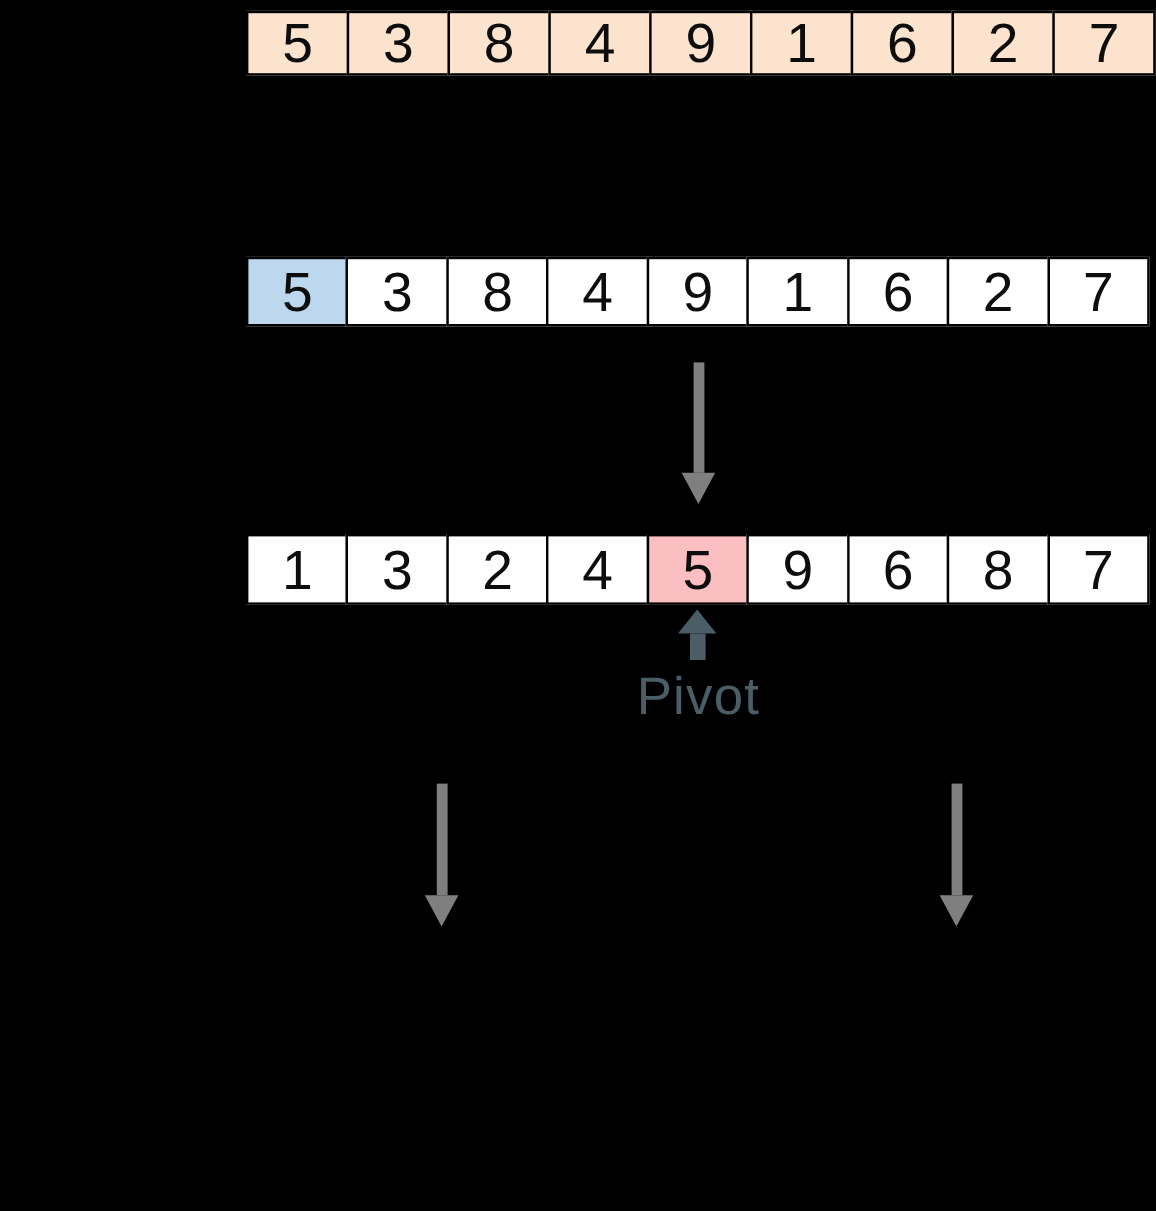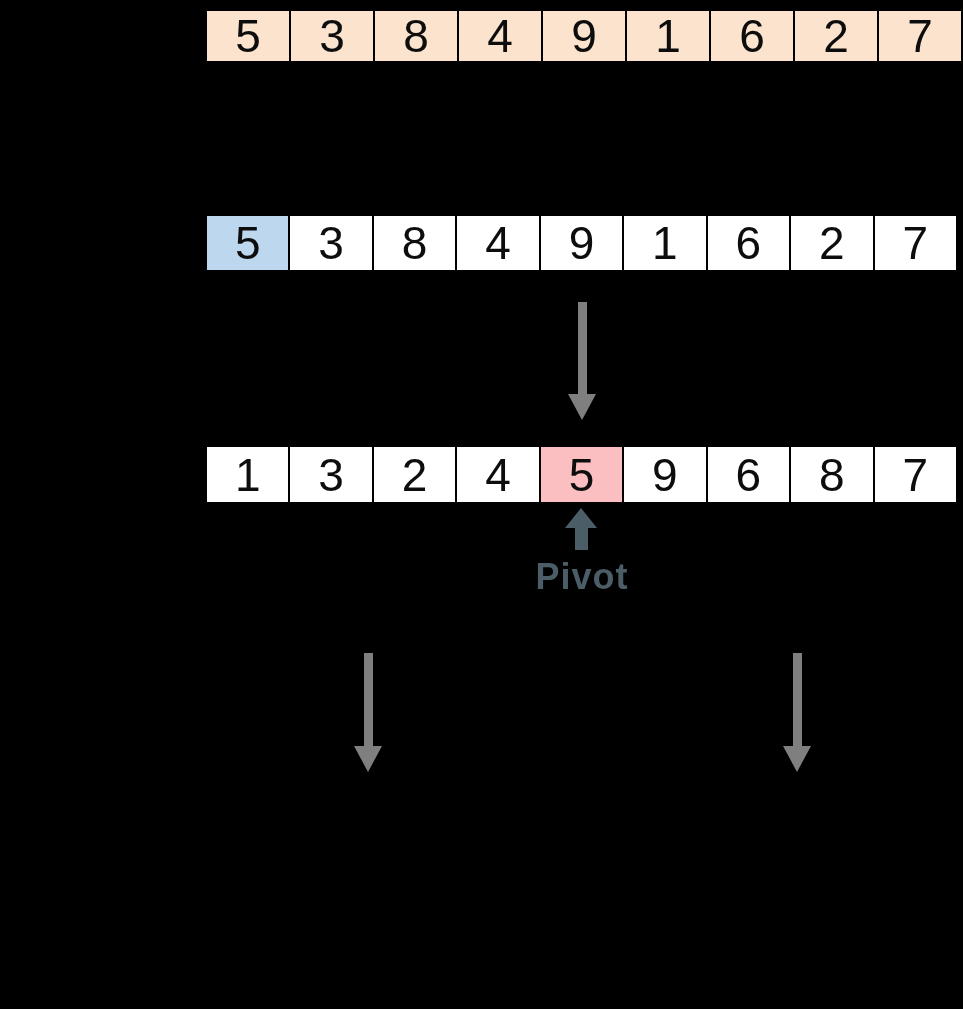--- a/index.html
+++ b/index.html
@@ -70,22 +70,22 @@
   }
   .pivot-arrow .shaft{
     width:13px;height:22px;
     background:var(--pivot);
   }
   
   .pivot-label{
     position:absolute;
     left:512px;top:556px;width:140px;
     text-align:center;
-    font-size:36px;
-    font-weight:bold;
+    font-size:44px;
+    font-weight:normal;
     color:var(--pivot);
     letter-spacing:1px;
   }
 </style>
 </head>
 <body>
 
 <div class="canvas">
 
   <div class="array-row row-original">

